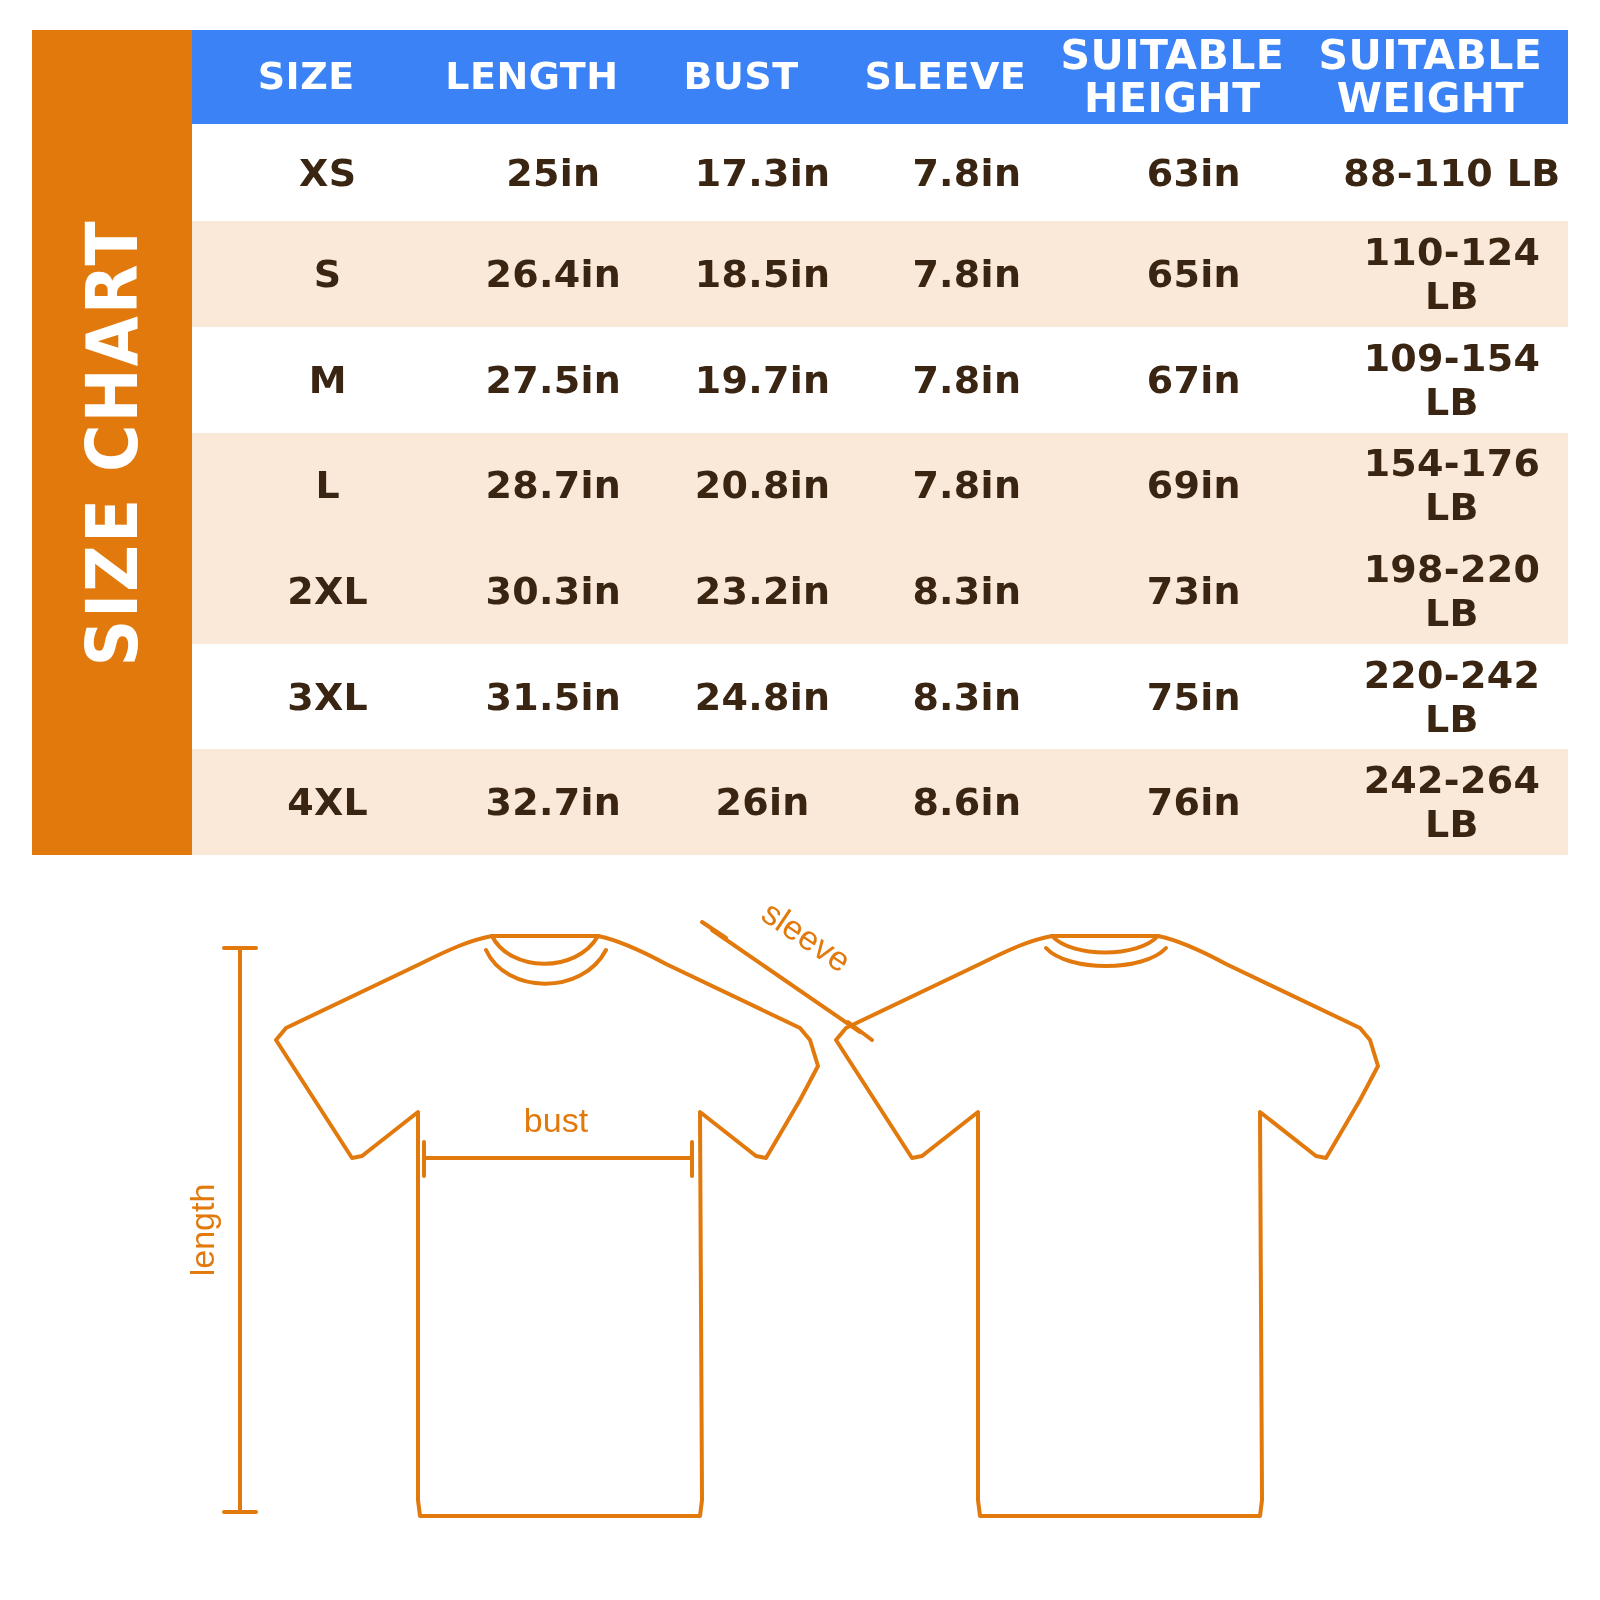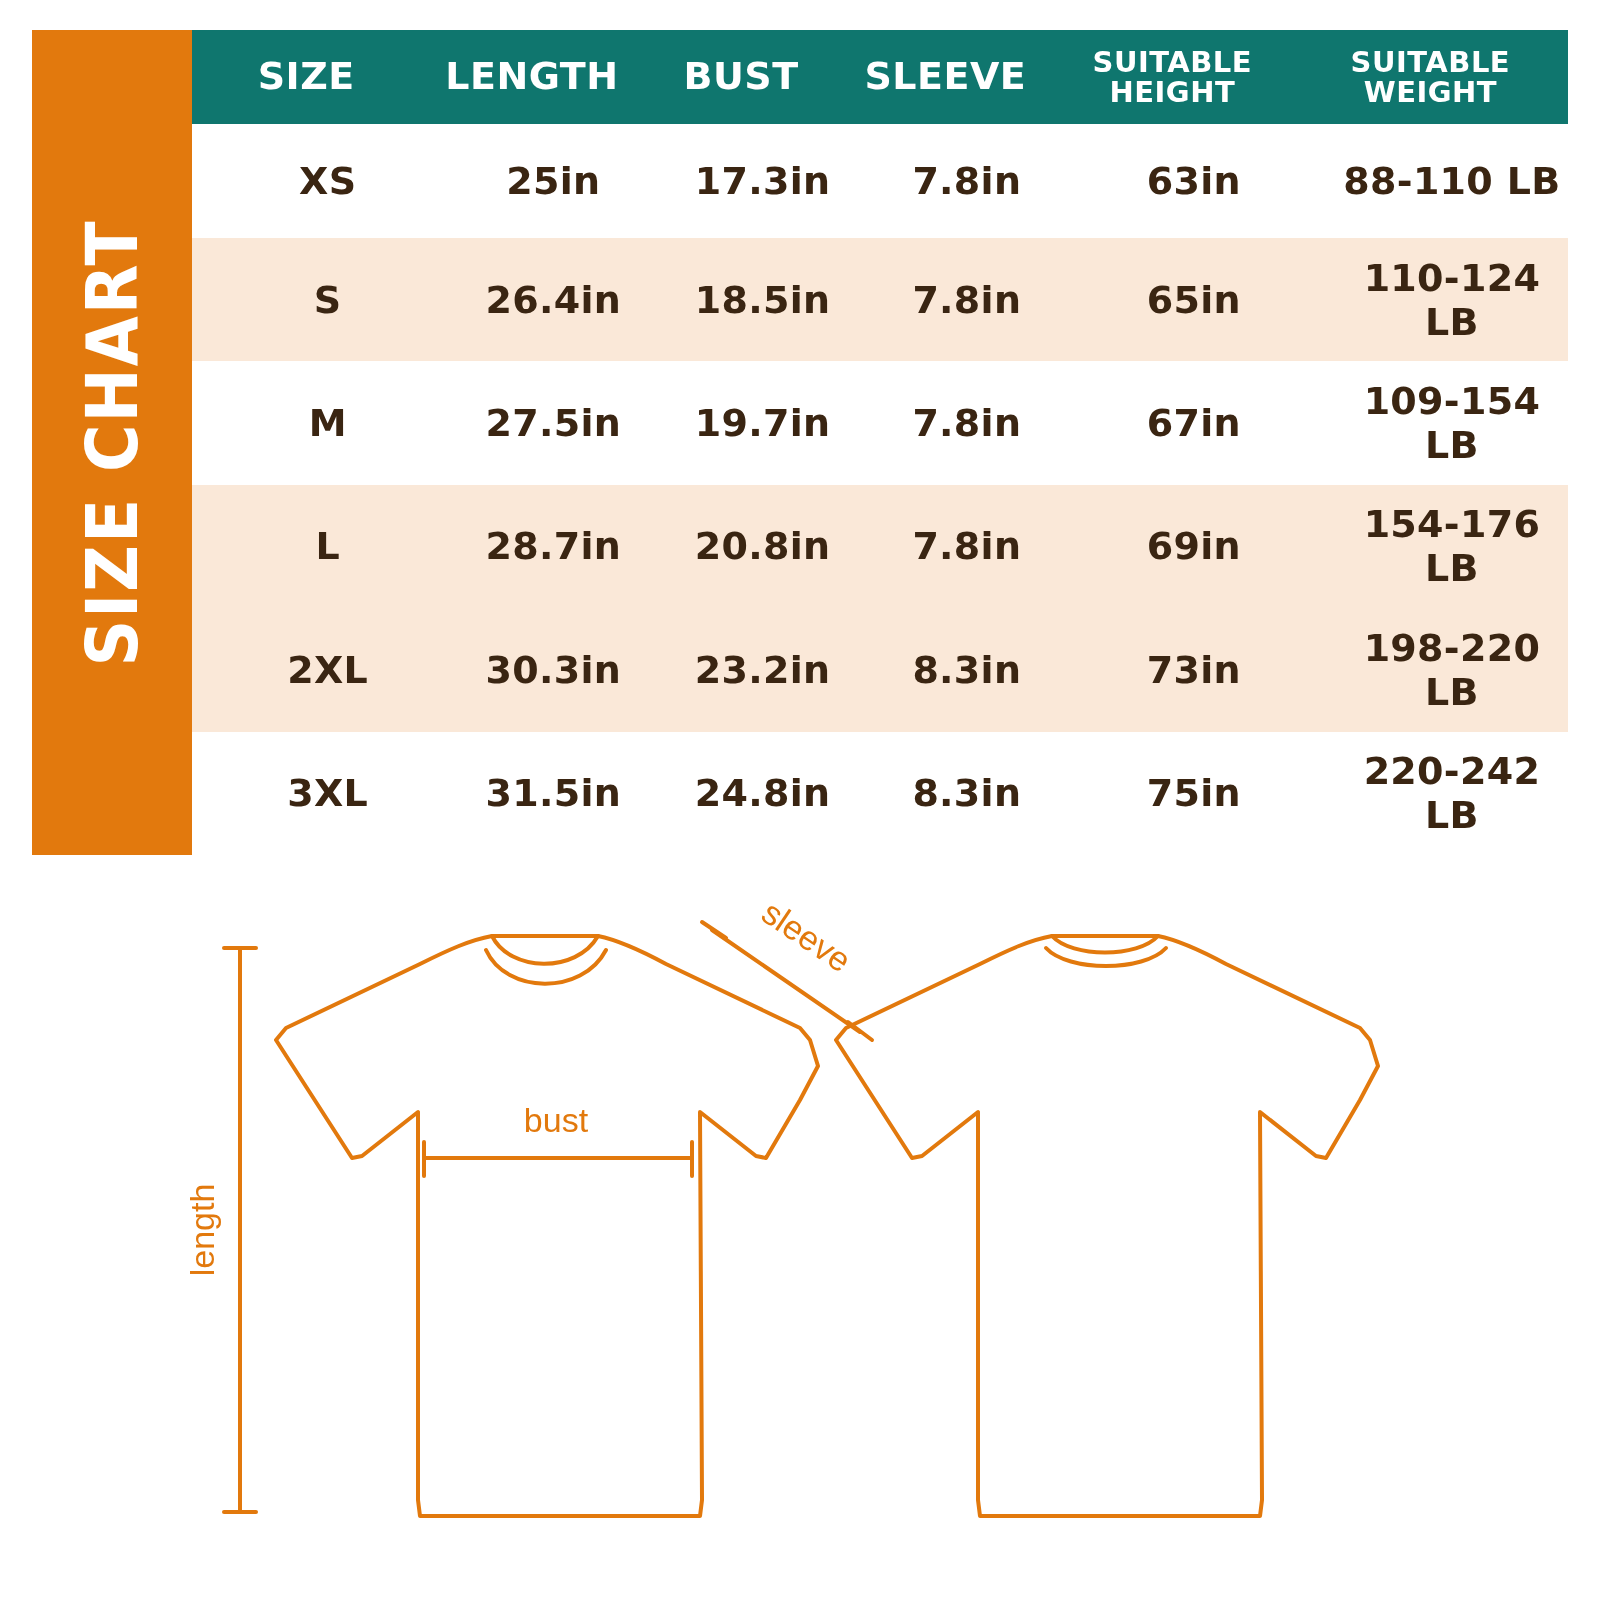--- a/index.html
+++ b/index.html
@@ -52,32 +52,32 @@
     display: flex;
     flex-direction: column;
   }
   table.size-table {
     width: 100%;
     height: 100%;
     border-collapse: collapse;
     table-layout: fixed;
   }
   table.size-table th {
-    background: #0f766e;
+    background: #3b82f6;
     color: #ffffff;
     font-size: 38px;
     font-weight: bold;
     font-family: "DejaVu Sans", sans-serif;
     letter-spacing: 0.5px;
     height: 92px;
     vertical-align: middle;
     line-height: 1.05;
   }
   table.size-table th.two-line {
-    font-size: 29px;
+    font-size: 41px;
   }
   table.size-table td {
     text-align: center;
     font-size: 38px;
     font-weight: bold;
     font-family: "DejaVu Sans", sans-serif;
     color: #3A2512;
     height: 81px;
     vertical-align: middle;
     letter-spacing: 0.3px;
@@ -182,20 +182,28 @@
             <td>198-220 LB</td>
           </tr>
           <tr class="odd">
             <td>3XL</td>
             <td>31.5in</td>
             <td>24.8in</td>
             <td>8.3in</td>
             <td>75in</td>
             <td>220-242 LB</td>
           </tr>
+          <tr class="even">
+            <td>4XL</td>
+            <td>32.7in</td>
+            <td>26in</td>
+            <td>8.6in</td>
+            <td>76in</td>
+            <td>242-264 LB</td>
+          </tr>
         </tbody>
       </table>
     </div>
   </div>
 
   <div class="diagram">
     <svg width="1600" height="700" viewBox="0 0 1600 700" xmlns="http://www.w3.org/2000/svg">
       <g fill="none" stroke="#E2790D" stroke-width="4" stroke-linejoin="round" stroke-linecap="round">
 
         <g>

